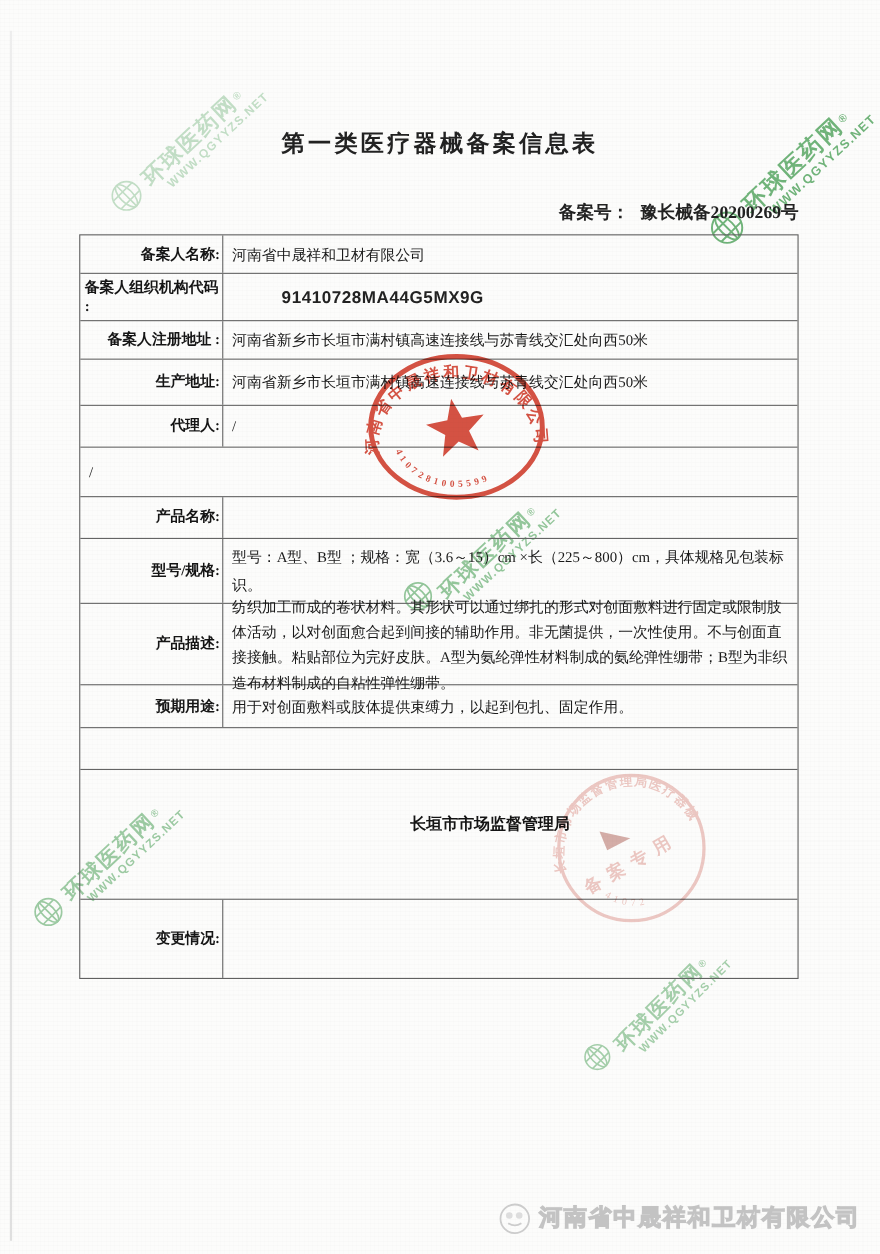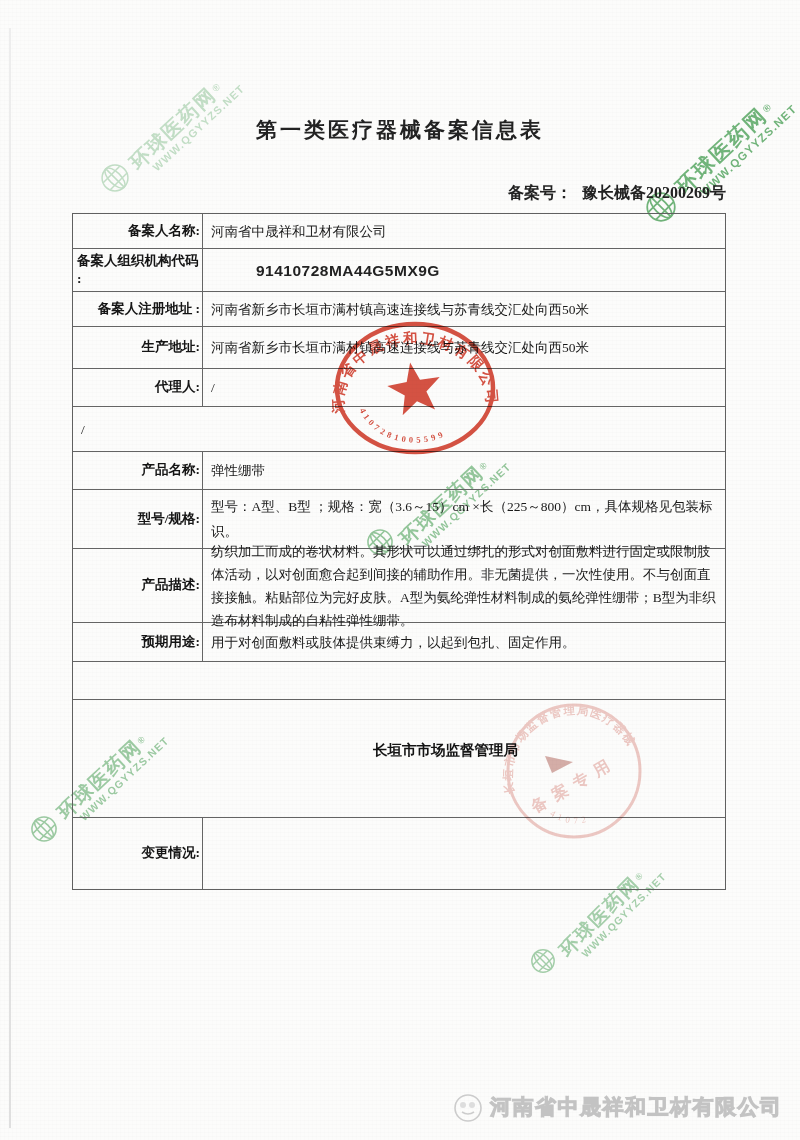--- a/index.html
+++ b/index.html
@@ -157,23 +157,20 @@
           <span>/</span>
         </div>
     </div>
     <div class="trow" style="height:45px">
       <div class="tvalue">
           <span>/</span>
         </div>
     </div>
     <div class="trow" style="height:38px">
       <div class="tlabel">产品名称:</div>
-      <div class="tvalue">
-          <span>弹性绷带</span>
-        </div>
     </div>
     <div class="trow" style="height:59px">
       <div class="tlabel">型号/规格:</div>
       <div class="tvalue">
           <span>型号：A型、B型 ；规格：宽（3.6～15）cm ×长（225～800）cm，具体规格见包装标识。</span>
         </div>
     </div>
     <div class="trow" style="height:74px">
       <div class="tlabel">产品描述:</div>
       <div class="tvalue" style="line-height:23px">

